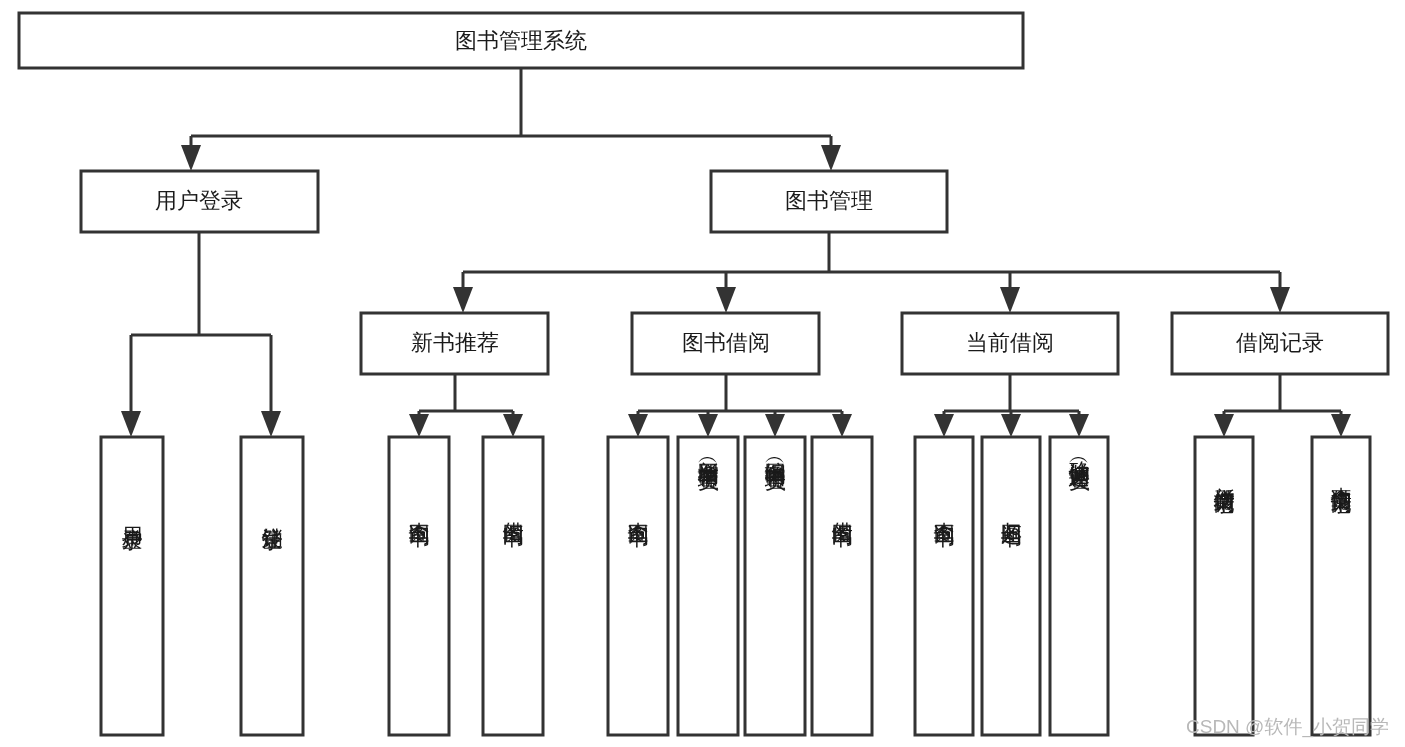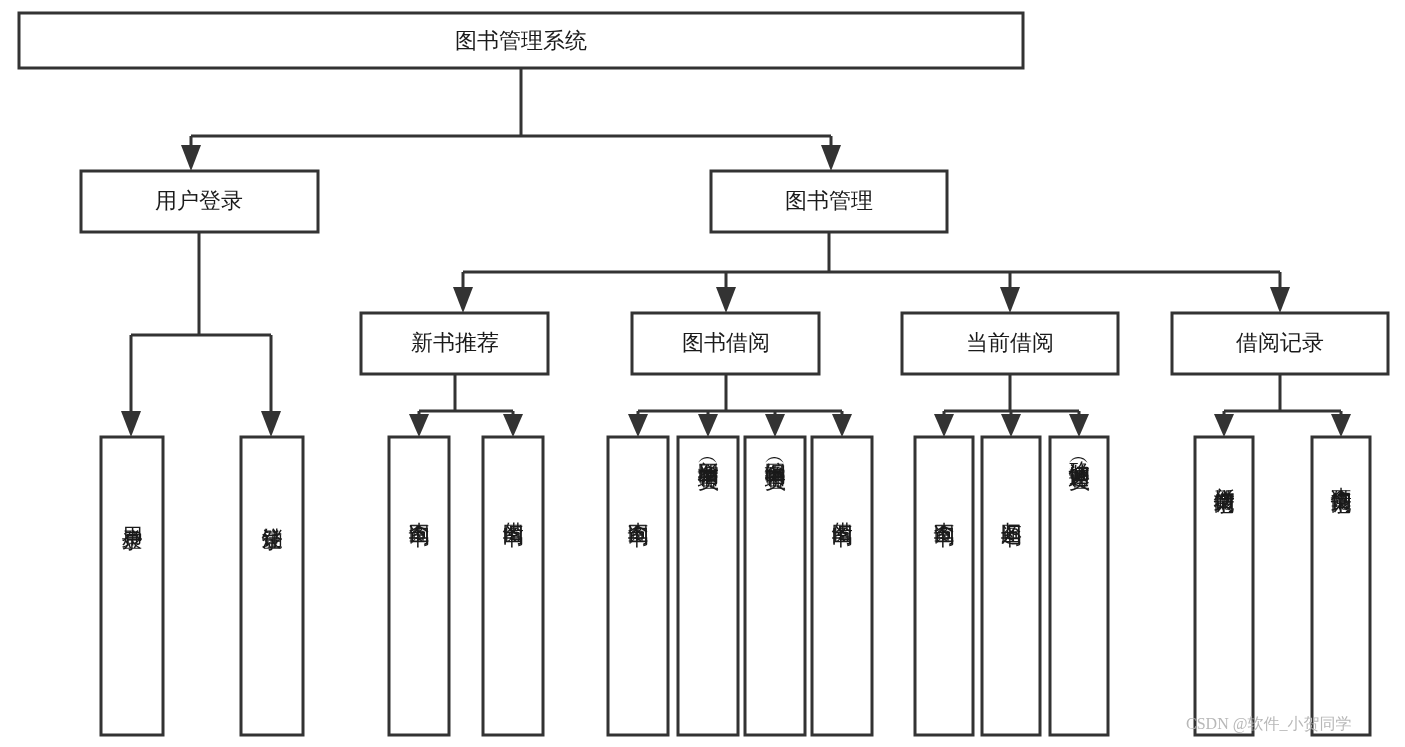--- a/index.html
+++ b/index.html
@@ -57,22 +57,22 @@
     writing-mode: vertical-rl;
     text-orientation: upright;
     letter-spacing: 1.5px;
     white-space: nowrap;
     text-align: center;
     transform: translate(-50%, 0);
     pointer-events: none;
   }
   .watermark {
     position: absolute;
-    font-family: Liberation Serif, serif;
-    font-size: 16px;
+    font-family: Liberation Sans, sans-serif;
+    font-size: 19px;
     color: #b8b8b8;
     white-space: nowrap;
     left: 1186px;
     top: 714px;
   }
 </style>
 </head>
 <body>
 
 <div id="diagram-root">

